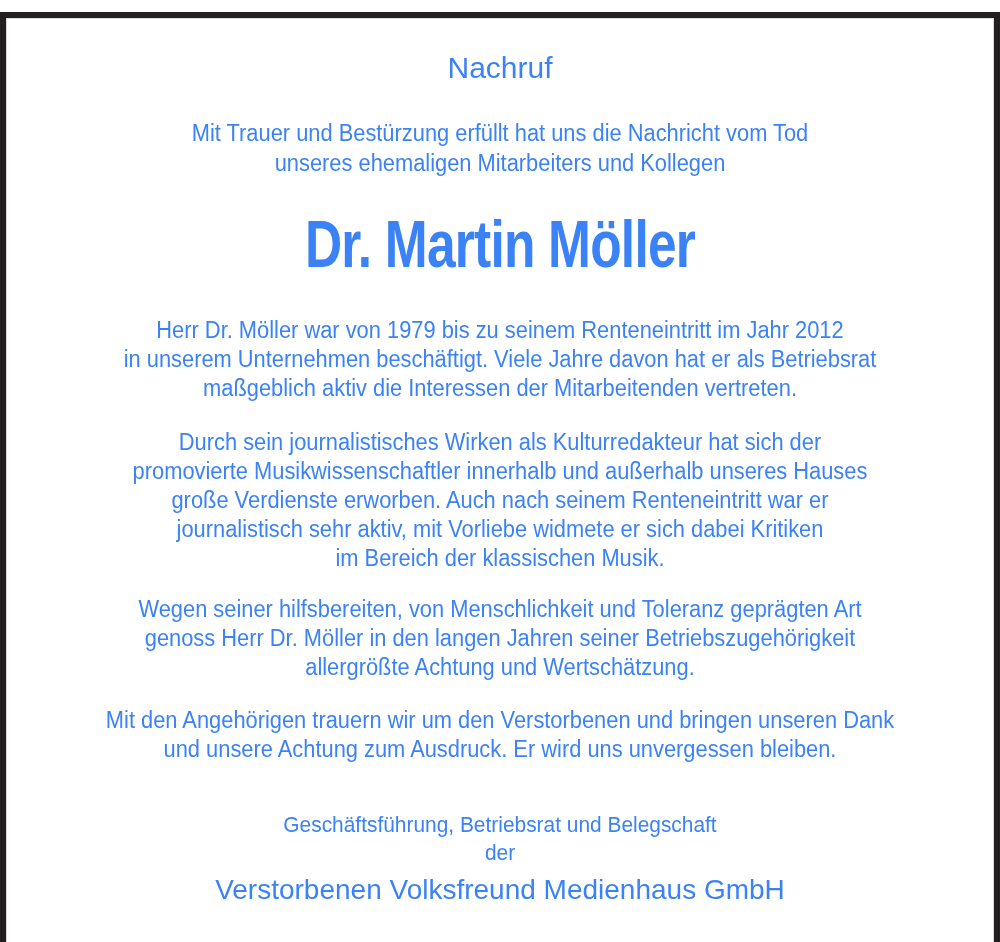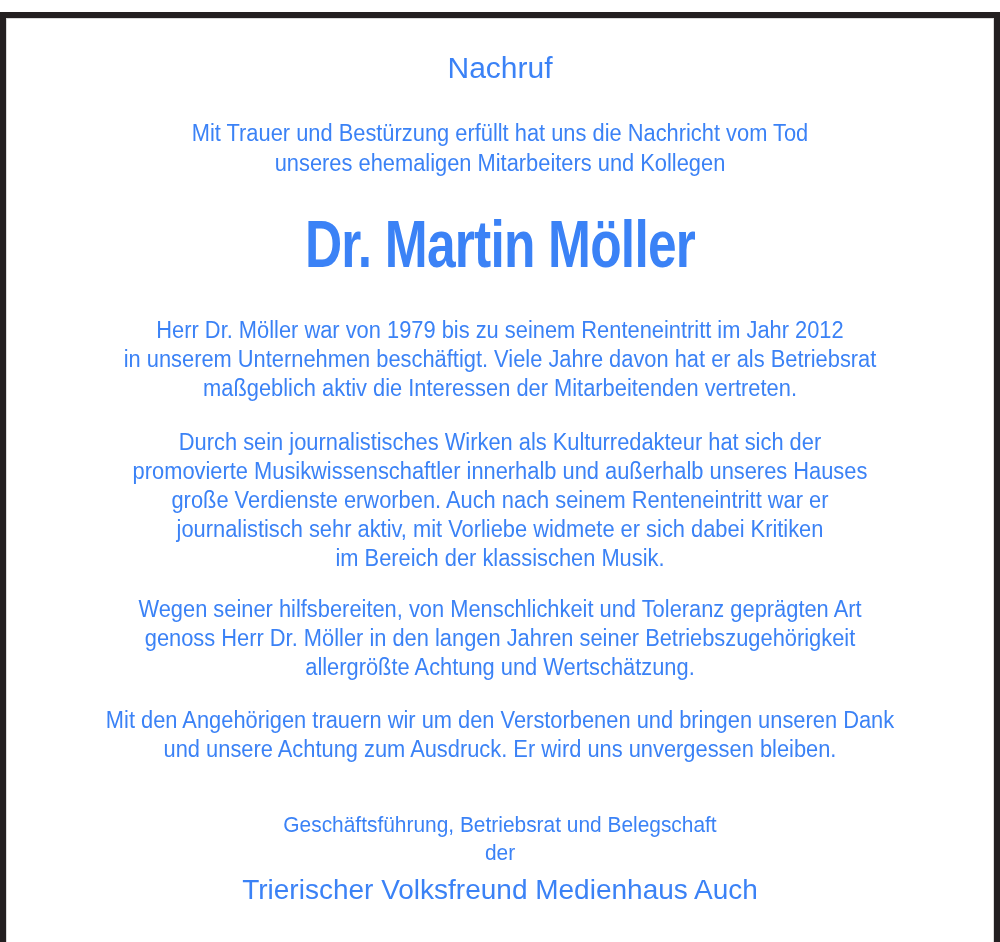--- a/index.html
+++ b/index.html
@@ -98,16 +98,16 @@
   </p>
 
   <p class="para p4 condensed">
     <span class="line">Mit den Angehörigen trauern wir um den Verstorbenen und bringen unseren Dank</span>
     <span class="line">und unsere Achtung zum Ausdruck. Er wird uns unvergessen bleiben.</span>
   </p>
 
   <div class="signature">
     <div class="sig-line condensed">Geschäftsführung, Betriebsrat und Belegschaft</div>
     <div class="sig-line condensed">der</div>
-    <div class="company">Trierischer Volksfreund Medienhaus Auch</div>
+    <div class="company">Verstorbenen Volksfreund Medienhaus GmbH</div>
   </div>
 
 </div>
 
 </body></html>

